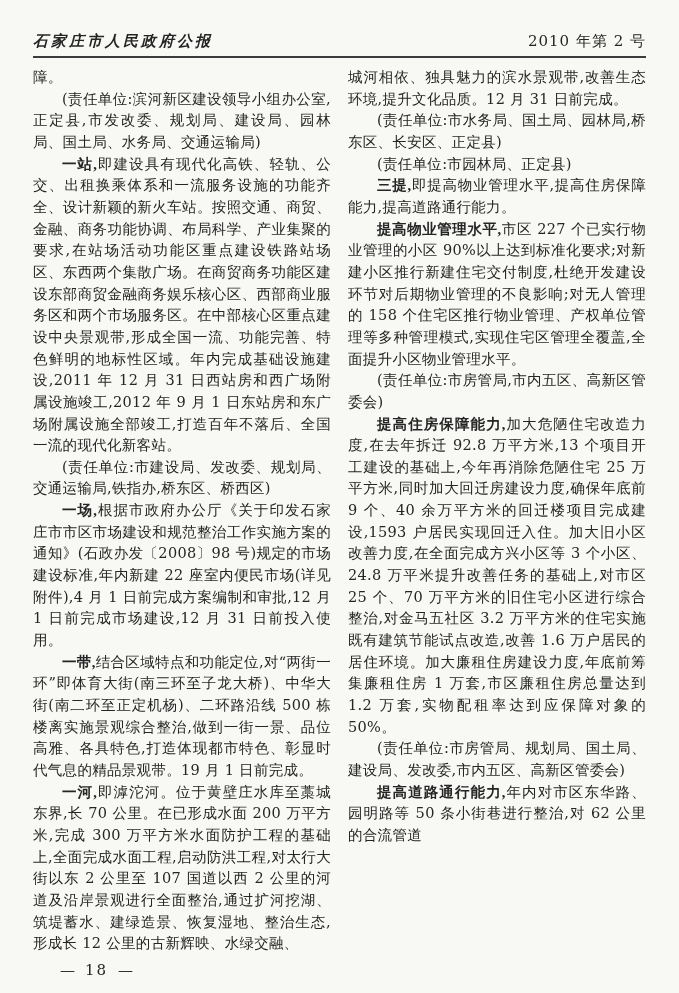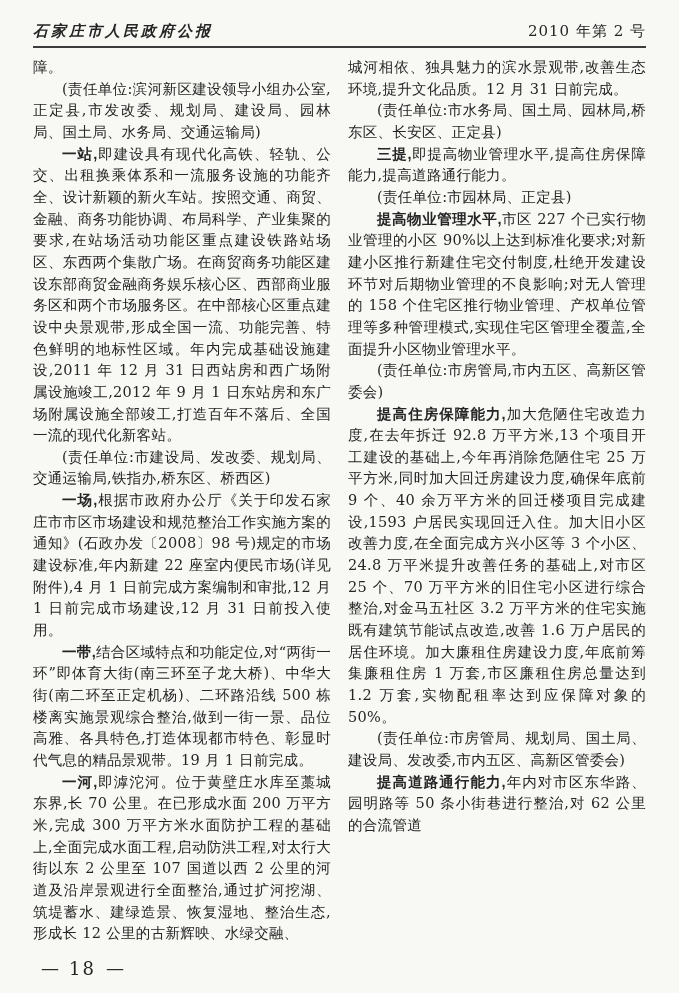--- a/index.html
+++ b/index.html
@@ -9,21 +9,21 @@
     color: #252525;
     font-family: "DejaVu Serif", "Liberation Serif", serif;
     overflow: hidden;
     position: relative;
   }
   .page { padding: 0 33px; }
 
   
   .masthead {
     display: flex; justify-content: space-between; align-items: baseline;
-    padding-top: 22px;
+    padding-top: 32px;
   }
   .masthead-title {
     font-style: italic; font-weight: 600;
     font-size: 15px; letter-spacing: 3px;
   }
   .masthead-issue {
     font-size: 15px; letter-spacing: 1px; margin-left: 36px;
   }
   .masthead-rule {
     border: none; border-top: 2px solid #3c3c3c;
@@ -37,27 +37,27 @@
     font-size: 14.5px;
     line-height: 21.65px;
     letter-spacing: 0.3px;
     text-align: justify;
     text-justify: inter-character;
   }
   .para { margin: 0; text-indent: 2em; }
   .para.cont { text-indent: 0; }
   .para-lead {
     font-weight: bold;
-    font-family: Liberation Sans, sans-serif;
+    font-family: Liberation Serif, serif;
   }
 
   
   .footer {
-    position: absolute; left: 31px; bottom: 14px;
-    font-size: 18px;
+    position: absolute; left: 50px; bottom: 14px;
+    font-size: 15px;
   }
   .footer .dash { letter-spacing: 0; padding: 0 10px; color: #2b2b2b; }
   .footer .num { letter-spacing: 2px; }
 </style>
 </head>
 <body>
 
 <div class="page">
 
   <div class="masthead">
@@ -74,22 +74,22 @@
       <p class="para"><b class="para-lead">一站,</b><span class="para-text">即建设具有现代化高铁、轻轨、公交、出租换乘体系和一流服务设施的功能齐全、设计新颖的新火车站。按照交通、商贸、金融、商务功能协调、布局科学、产业集聚的要求,在站场活动功能区重点建设铁路站场区、东西两个集散广场。在商贸商务功能区建设东部商贸金融商务娱乐核心区、西部商业服务区和两个市场服务区。在中部核心区重点建设中央景观带,形成全国一流、功能完善、特色鲜明的地标性区域。年内完成基础设施建设,2011 年 12 月 31 日西站房和西广场附属设施竣工,2012 年 9 月 1 日东站房和东广场附属设施全部竣工,打造百年不落后、全国一流的现代化新客站。</span></p>
       <p class="para"><span class="para-text">(责任单位:市建设局、发改委、规划局、交通运输局,铁指办,桥东区、桥西区)</span></p>
       <p class="para"><b class="para-lead">一场,</b><span class="para-text">根据市政府办公厅《关于印发石家庄市市区市场建设和规范整治工作实施方案的通知》(石政办发〔2008〕98 号)规定的市场建设标准,年内新建 22 座室内便民市场(详见附件),4 月 1 日前完成方案编制和审批,12 月 1 日前完成市场建设,12 月 31 日前投入使用。</span></p>
       <p class="para"><b class="para-lead">一带,</b><span class="para-text">结合区域特点和功能定位,对“两街一环”即体育大街(南三环至子龙大桥)、中华大街(南二环至正定机杨)、二环路沿线 500 栋楼离实施景观综合整治,做到一街一景、品位高雅、各具特色,打造体现都市特色、彰显时代气息的精品景观带。19 月 1 日前完成。</span></p>
       <p class="para"><b class="para-lead">一河,</b><span class="para-text">即滹沱河。位于黄壁庄水库至藁城东界,长 70 公里。在已形成水面 200 万平方米,完成 300 万平方米水面防护工程的基础上,全面完成水面工程,启动防洪工程,对太行大街以东 2 公里至 107 国道以西 2 公里的河道及沿岸景观进行全面整治,通过扩河挖湖、筑堤蓄水、建绿造景、恢复湿地、整治生态,形成长 12 公里的古新辉映、水绿交融、</span></p>
     </div>
 
     <div class="col">
       <p class="para cont"><span class="para-text">城河相依、独具魅力的滨水景观带,改善生态环境,提升文化品质。12 月 31 日前完成。</span></p>
       <p class="para"><span class="para-text">(责任单位:市水务局、国土局、园林局,桥东区、长安区、正定县)</span></p>
+      <p class="para"><span class="para-text">(责任单位:市园林局、正定县)</span></p>
       <p class="para"><b class="para-lead">三提,</b><span class="para-text">即提高物业管理水平,提高住房保障能力,提高道路通行能力。</span></p>
-      <p class="para"><span class="para-text">(责任单位:市园林局、正定县)</span></p>
       <p class="para"><b class="para-lead">提高物业管理水平,</b><span class="para-text">市区 227 个已实行物业管理的小区 90%以上达到标准化要求;对新建小区推行新建住宅交付制度,杜绝开发建设环节对后期物业管理的不良影响;对无人管理的 158 个住宅区推行物业管理、产权单位管理等多种管理模式,实现住宅区管理全覆盖,全面提升小区物业管理水平。</span></p>
       <p class="para"><span class="para-text">(责任单位:市房管局,市内五区、高新区管委会)</span></p>
       <p class="para"><b class="para-lead">提高住房保障能力,</b><span class="para-text">加大危陋住宅改造力度,在去年拆迁 92.8 万平方米,13 个项目开工建设的基础上,今年再消除危陋住宅 25 万平方米,同时加大回迁房建设力度,确保年底前 9 个、40 余万平方米的回迁楼项目完成建设,1593 户居民实现回迁入住。加大旧小区改善力度,在全面完成方兴小区等 3 个小区、24.8 万平米提升改善任务的基础上,对市区 25 个、70 万平方米的旧住宅小区进行综合整治,对金马五社区 3.2 万平方米的住宅实施既有建筑节能试点改造,改善 1.6 万户居民的居住环境。加大廉租住房建设力度,年底前筹集廉租住房 1 万套,市区廉租住房总量达到 1.2 万套,实物配租率达到应保障对象的 50%。</span></p>
       <p class="para"><span class="para-text">(责任单位:市房管局、规划局、国土局、建设局、发改委,市内五区、高新区管委会)</span></p>
       <p class="para"><b class="para-lead">提高道路通行能力,</b><span class="para-text">年内对市区东华路、园明路等 50 条小街巷进行整治,对 62 公里的合流管道</span></p>
     </div>
 
   </div>
 </div>
 

